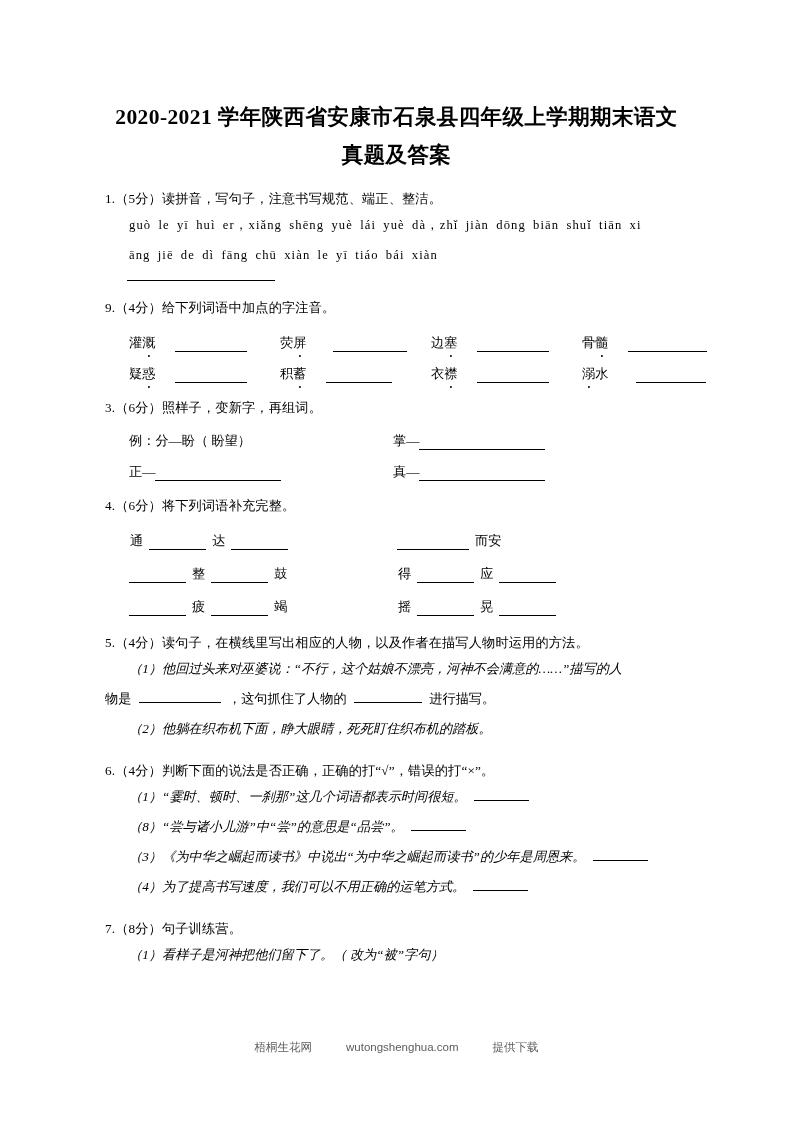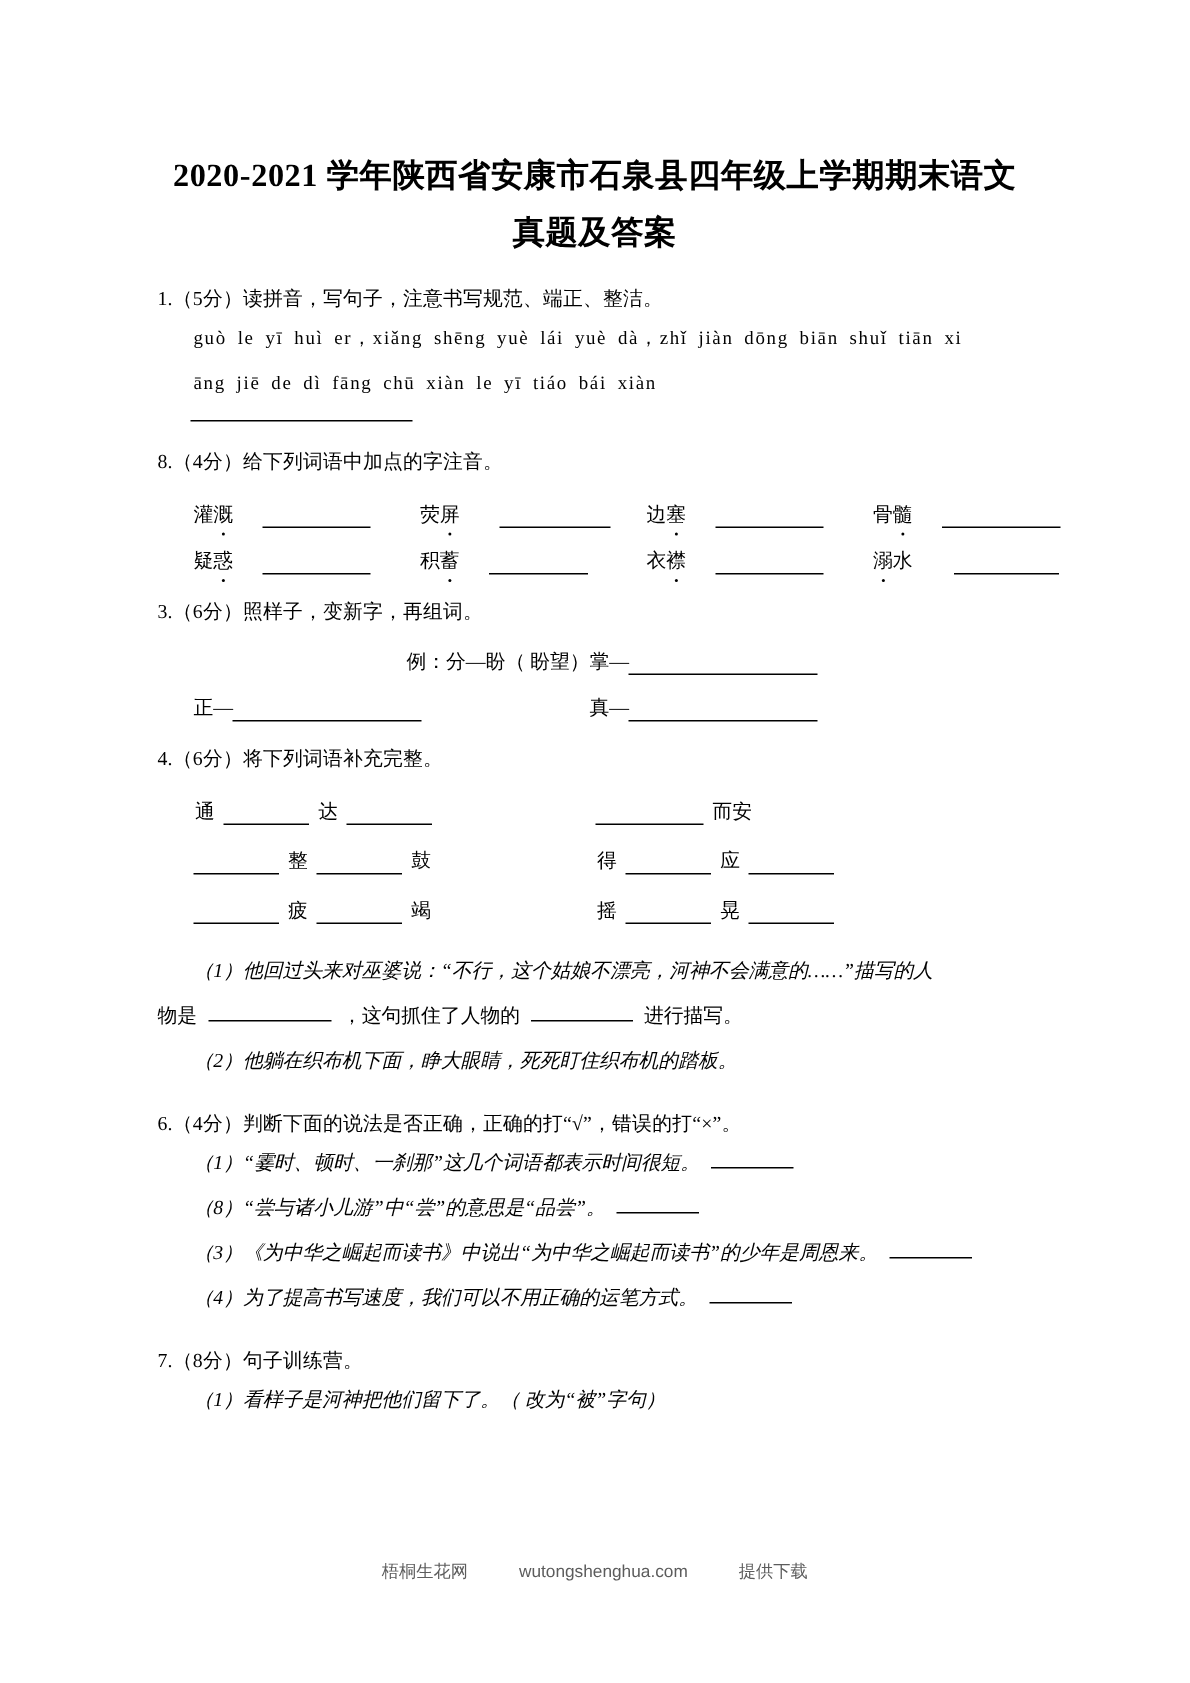--- a/index.html
+++ b/index.html
@@ -132,21 +132,20 @@
     height: 15px;
     flex: 0 0 auto;
   }
 
   
   .q3-grid { padding-left: 24px; }
   .q3-row {
     display: flex;
     height: 31px;
     align-items: flex-end;
-    text-align: right;
   }
   .q3-left { width: 264px; flex: 0 0 264px; font-size: 13.2px; line-height: 18px; }
   .q3-right { font-size: 13.2px; line-height: 18px; display: flex; align-items: flex-end; }
   .q3-line {
     border-bottom: 1.1px solid #000;
     height: 15px;
     width: 126px;
   }
 
   
@@ -200,21 +199,21 @@
   <div class="content">
 
     <div class="q">
       <div class="q-stem">1.（5分）读拼音，写句子，注意书写规范、端正、整洁。</div>
       <div class="pinyin">guò  le  yī  huì  er，xiǎng  shēng  yuè  lái  yuè  dà，zhǐ  jiàn  dōng  biān  shuǐ  tiān  xi</div>
       <div class="pinyin">āng  jiē  de  dì  fāng  chū  xiàn  le  yī  tiáo  bái  xiàn</div>
       <div class="answer-rule"></div>
     </div>
 
     <div class="q" style="margin-top:16px">
-      <div class="q-stem">8.（4分）给下列词语中加点的字注音。</div>
+      <div class="q-stem">9.（4分）给下列词语中加点的字注音。</div>
       <div class="zhuyin-grid">
         <div class="zhuyin-row">
           <div class="zy-cell">
             <span class="zy-word"><span>灌</span><span class="dotchar">溉</span><span></span></span>
             <span class="zy-line" style="width:72px"></span>
           </div>
           <div class="zy-cell">
             <span class="zy-word"><span>荧</span><span class="dotchar">屏</span><span></span></span>
             <span class="zy-line" style="width:74px;margin-left:7px"></span>
           </div>
@@ -315,20 +314,21 @@
             <span class="q4-line"></span>
             <span class="q4-ch">晃</span>
             <span class="q4-line"></span>
           </div>
         </div>
 
       </div>
     </div>
 
     <div class="q" style="margin-top:16px">
+      <div class="q-stem">5.（4分）读句子，在横线里写出相应的人物，以及作者在描写人物时运用的方法。</div>
       <div class="sub indent-1">（1）他回过头来对巫婆说：“不行，这个姑娘不漂亮，河神不会满意的……”描写的人</div>
       <div class="sub indent-0">
         <span>物是</span>
         <span class="blank bl-lg"></span>
         <span>，这句抓住了人物的</span>
         <span class="blank bl-md"></span>
         <span>进行描写。</span>
       </div>
       <div class="sub indent-1">（2）他躺在织布机下面，睁大眼睛，死死盯住织布机的踏板。</div>
     </div>

